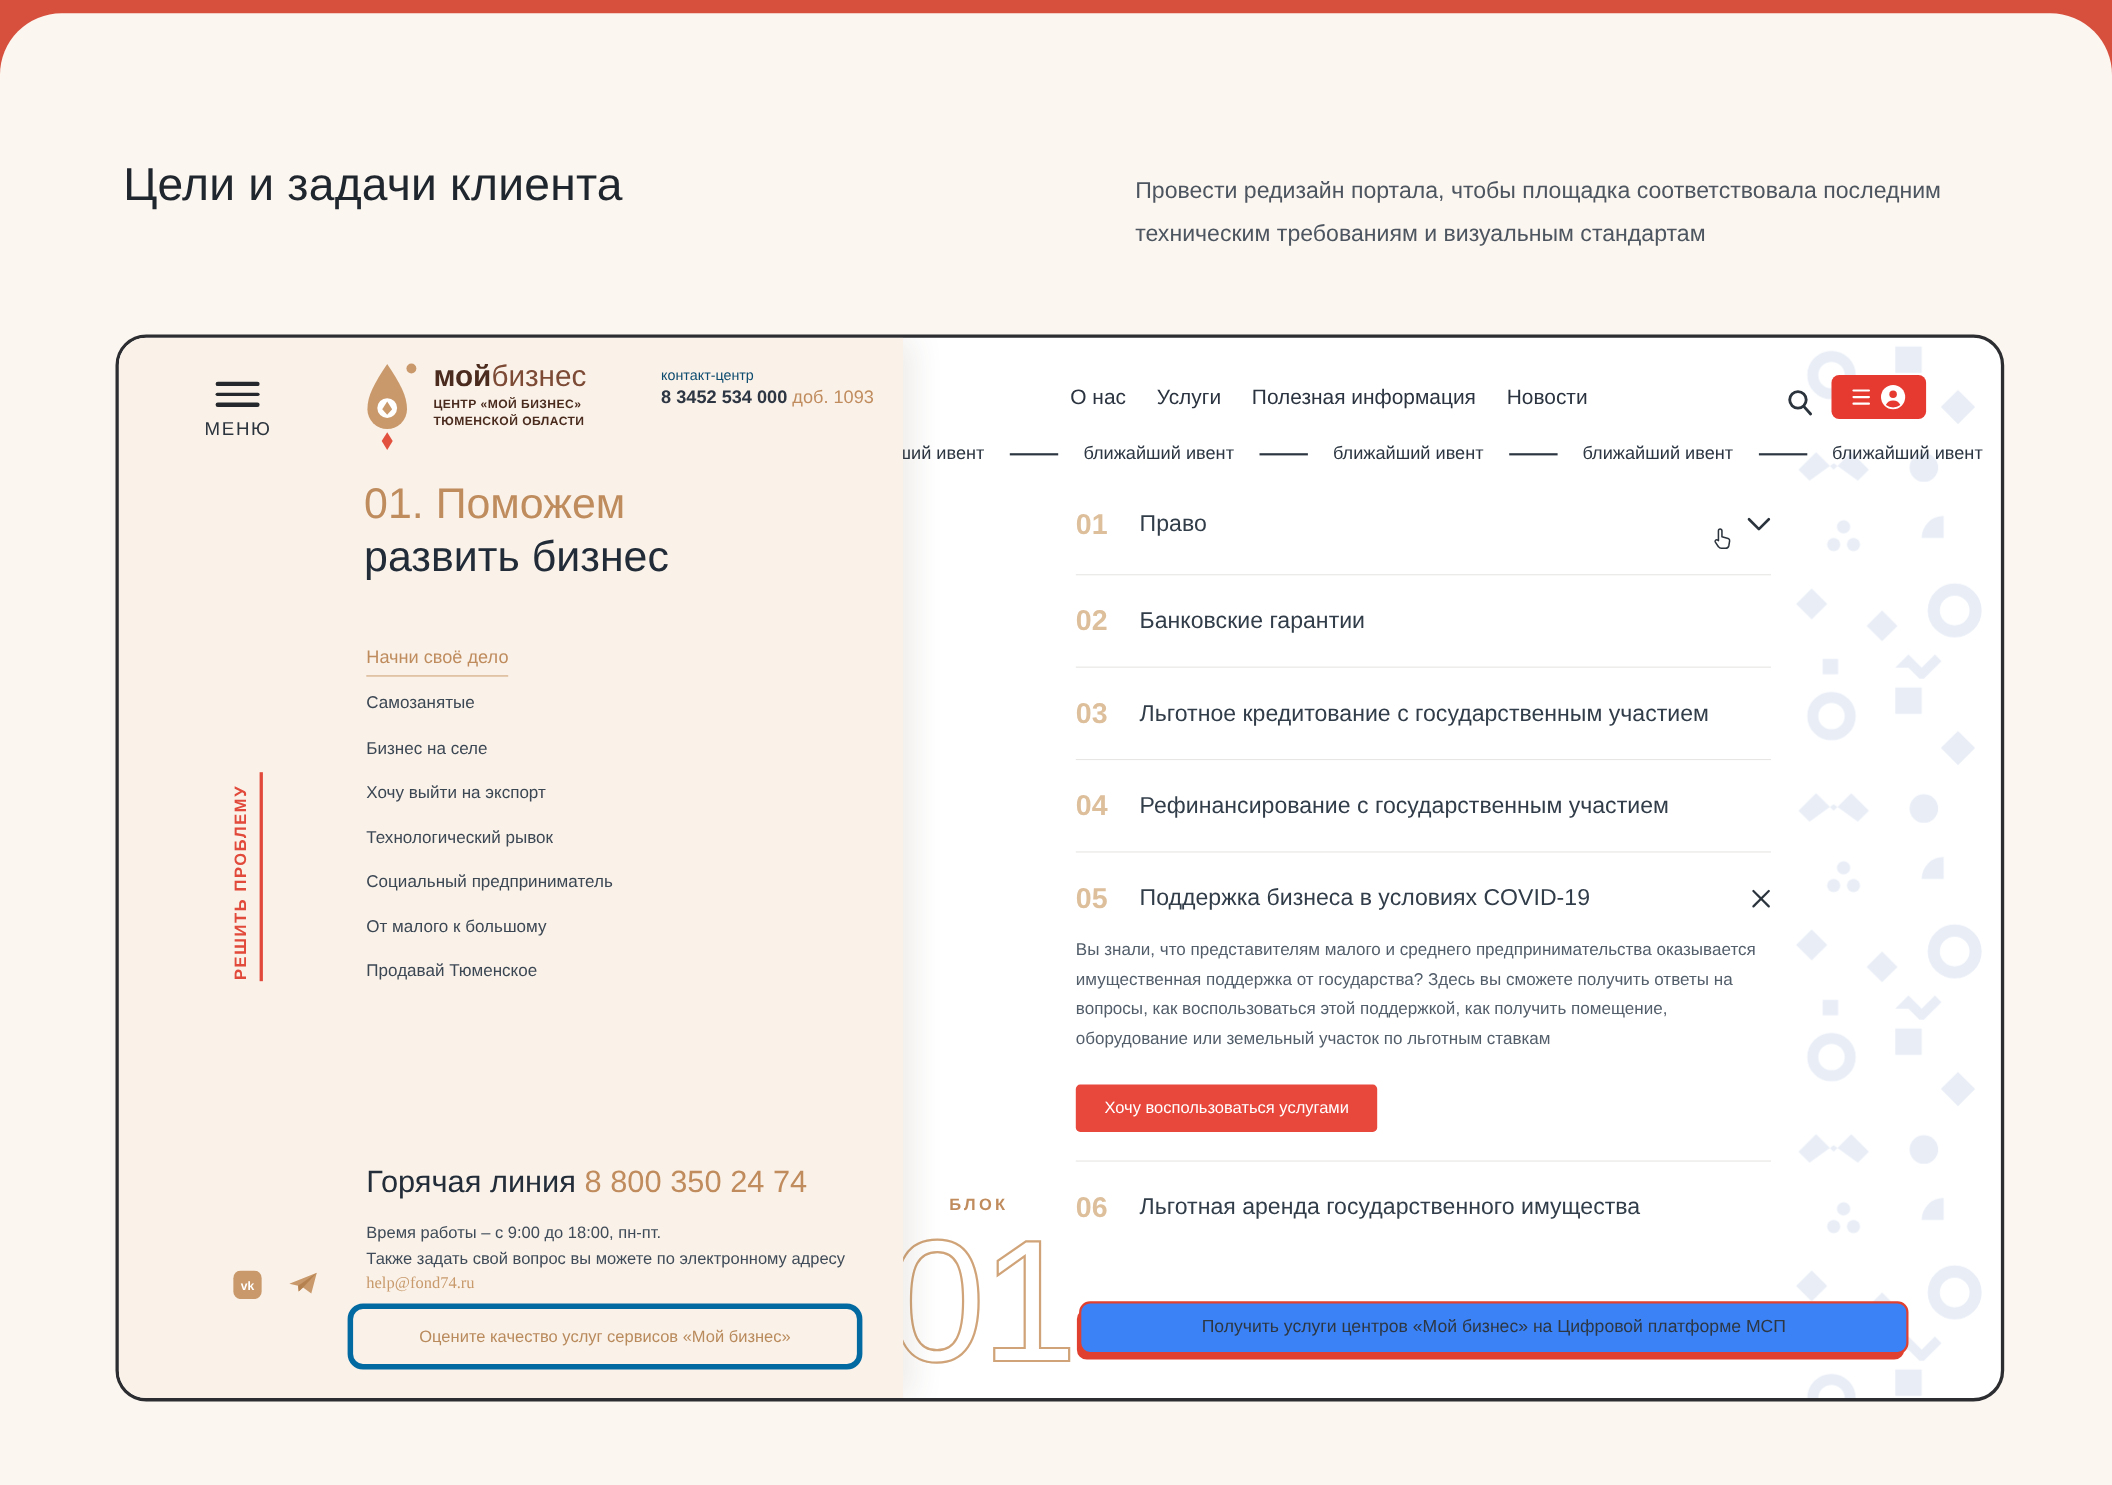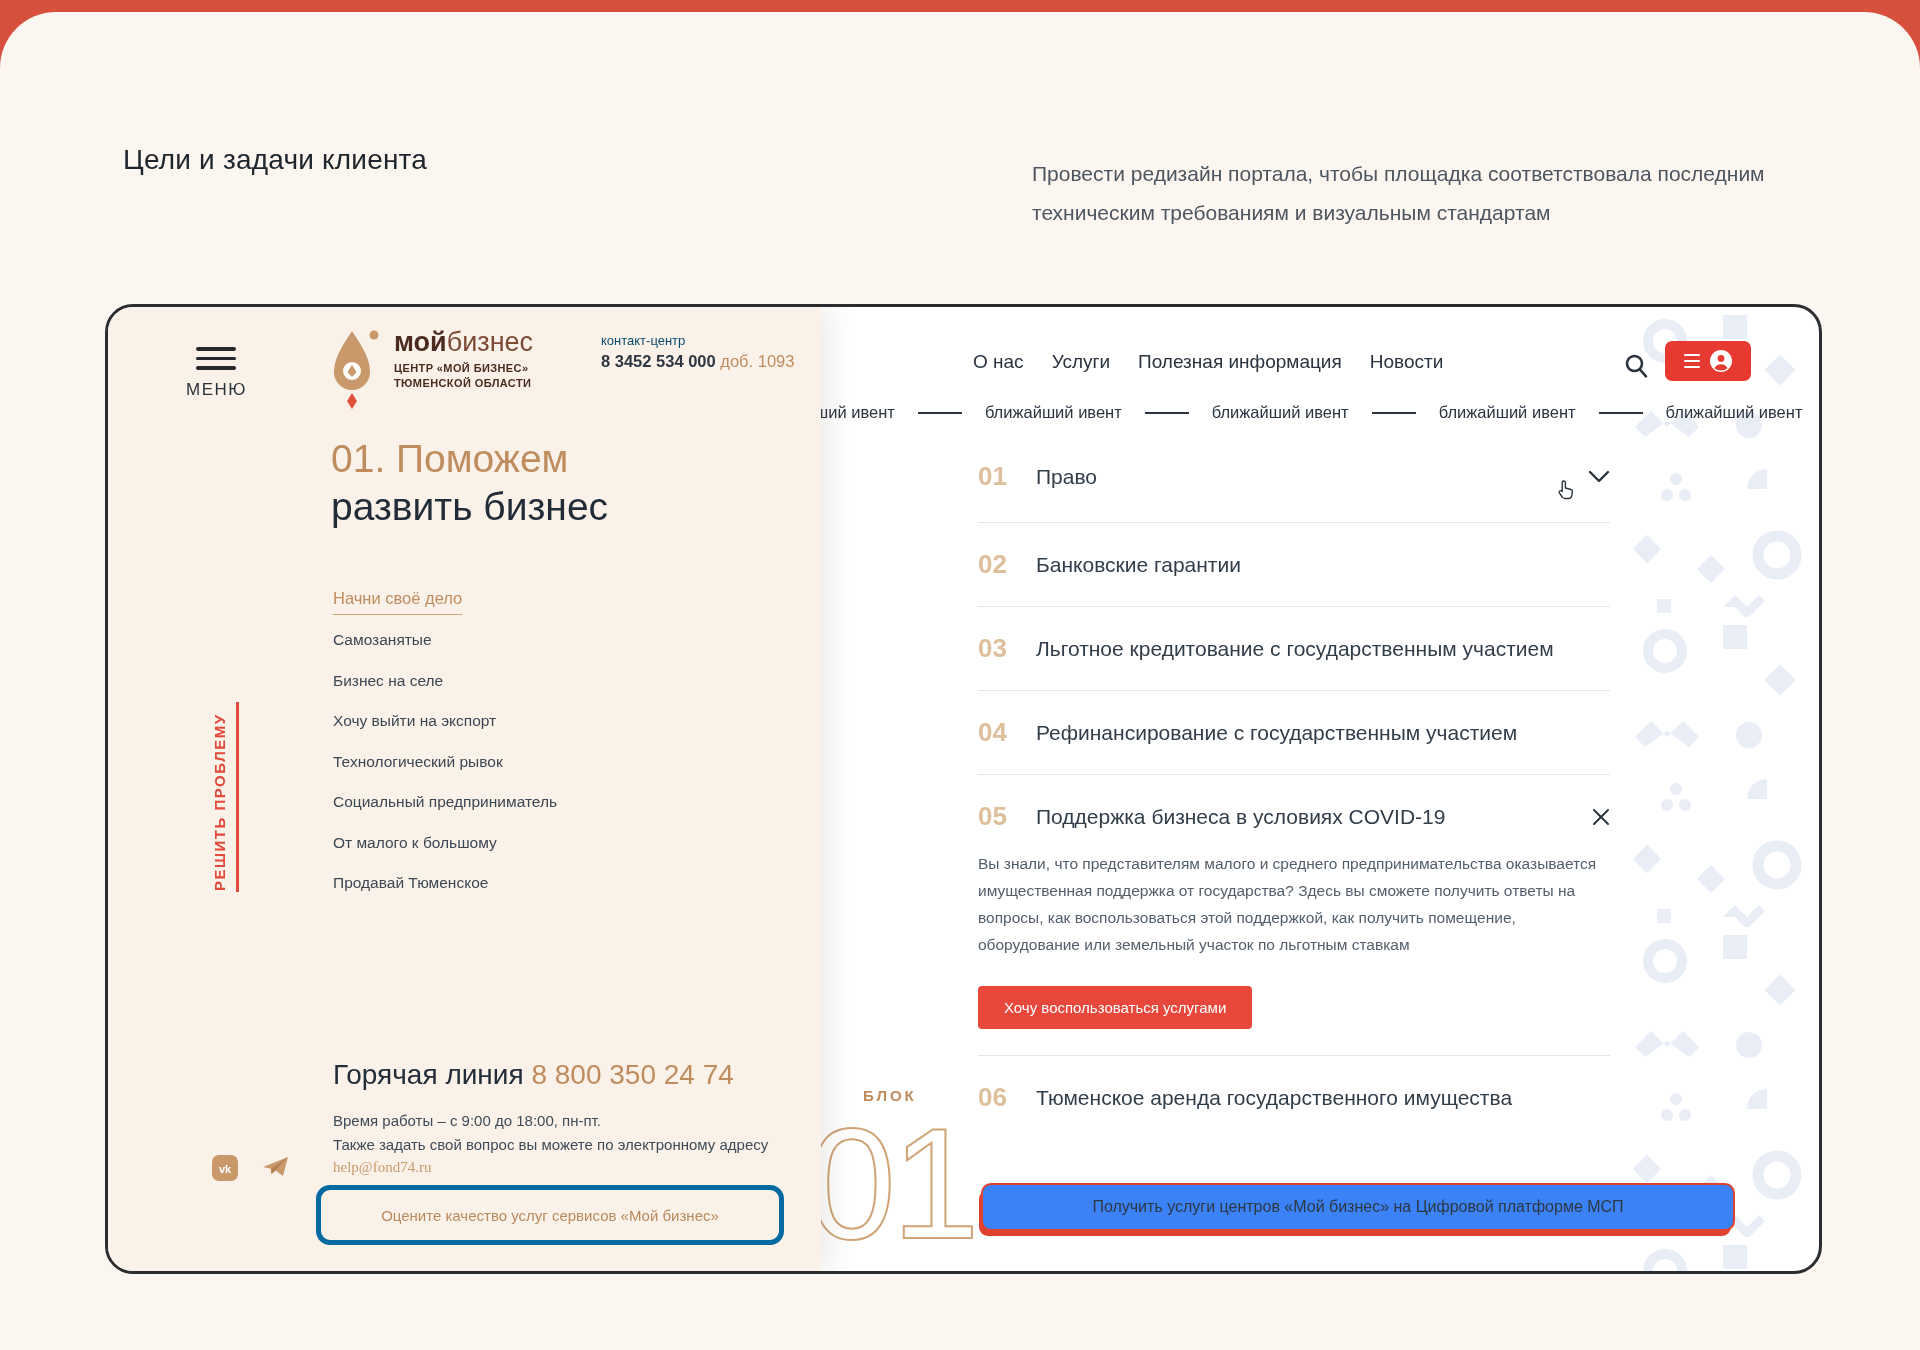--- a/index.html
+++ b/index.html
@@ -2,21 +2,21 @@
 <html><head>
 <meta charset="utf-8">
 <style>
   * { margin:0; padding:0; box-sizing:border-box; }
   body { font-family:"Liberation Sans", sans-serif; }
   .stage { position:relative; width:1920px; height:1350px; background:#d7503e; overflow:hidden; }
   .sheet { position:absolute; left:0; top:12px; width:1920px; height:1338px;
            background:#fcf6f0; border-radius:56px 56px 0 0; }
 
   
-  .slide-title { position:absolute; left:123px; top:132px; font-size:28px; font-weight:500;
+  .slide-title { position:absolute; left:112px; top:132px; font-size:42px; font-weight:500;
                  color:#20262e; letter-spacing:.2px; }
   .slide-sub { position:absolute; left:1032px; top:142px; width:830px; font-size:21px;
                line-height:39px; color:#4d5660; }
 
   
   .mockup { position:absolute; left:105px; top:292px; width:1717px; height:970px;
             background:#ffffff; border:3px solid #2b2d30; border-radius:28px; overflow:hidden; }
 
   
   .pattern-strip { position:absolute; right:0; top:0; width:192px; height:100%; z-index:0; }
@@ -233,21 +233,21 @@
                 <line x1="16" y1="2" x2="2" y2="16" stroke="#2b333d" stroke-width="2" stroke-linecap="round"></line>
               </svg>
             </div>
             <p class="acc-body">Вы знали, что представителям малого и среднего предпринимательства оказывается имущественная поддержка от государства? Здесь вы сможете получить ответы на вопросы, как воспользоваться этой поддержкой, как получить помещение, оборудование или земельный участок по льготным ставкам</p>
             <button class="acc-cta">Хочу воспользоваться услугами</button>
           </div>
 
           <div class="acc-row last">
             <div class="acc-head">
               <span class="acc-num">06</span>
-              <span class="acc-title">Тюменское аренда государственного имущества</span>
+              <span class="acc-title">Льготная аренда государственного имущества</span>
             </div>
           </div>
         </div>
 
         <svg class="cursor-hand" width="20" height="22" viewBox="0 0 20 22">
           <path d="M6.2 12.5 V3.6 a1.6 1.6 0 0 1 3.2 0 V9 l5.6 1.5 a2 2 0 0 1 1.4 2.2 l-.7 4.2 a3.2 3.2 0 0 1 -3.1 2.6 H8.9 a3.2 3.2 0 0 1 -2.7 -1.5 L3.4 13.8 a1.4 1.4 0 0 1 2.2 -1.7 Z" fill="#ffffff" stroke="#2b333d" stroke-width="1.4" stroke-linejoin="round"></path>
         </svg>
 
         <button class="bottom-btn">Получить услуги центров «Мой бизнес» на Цифровой платформе МСП</button>
       </div>

